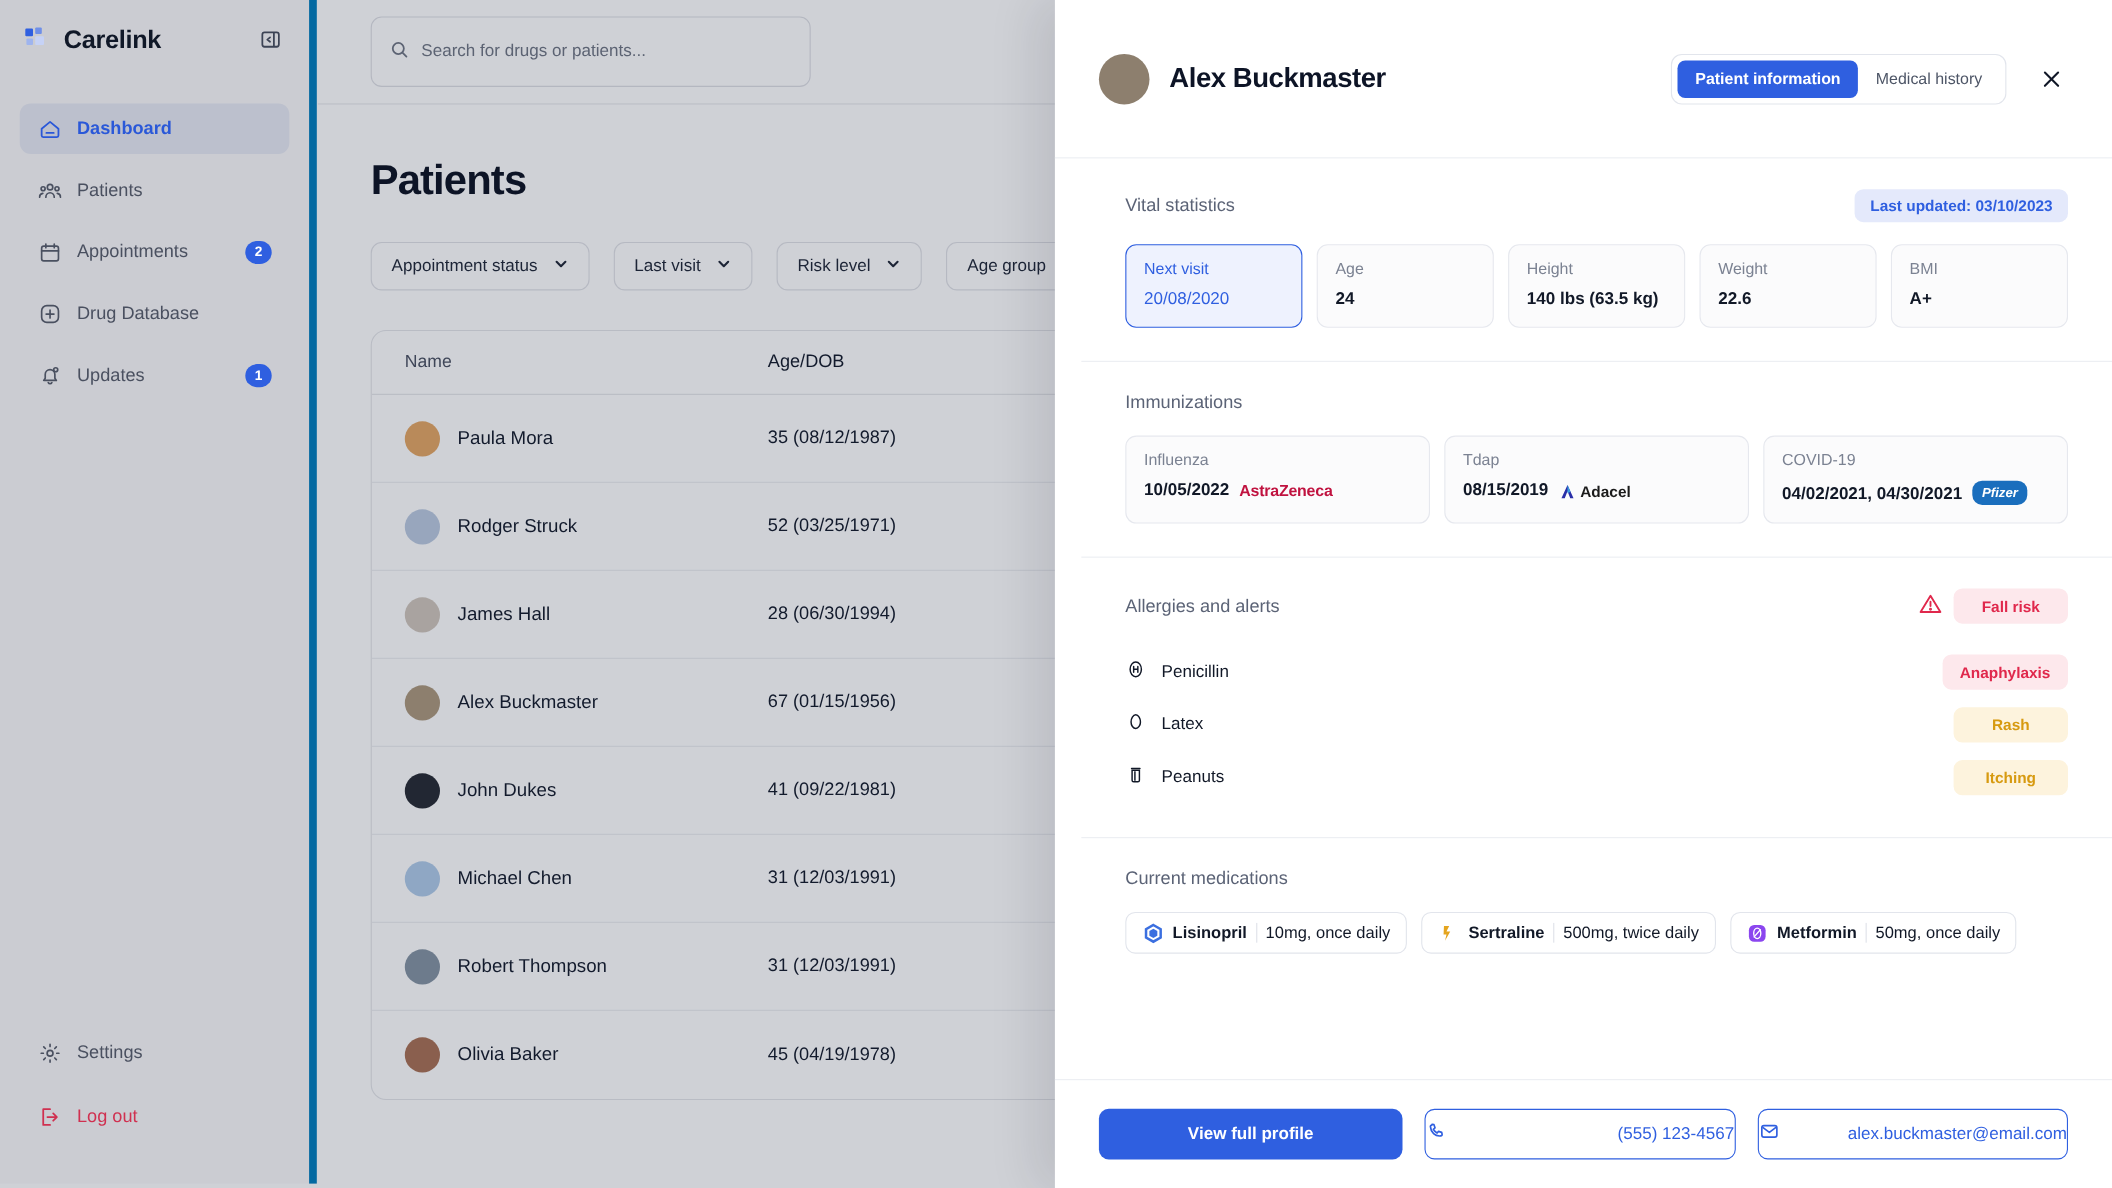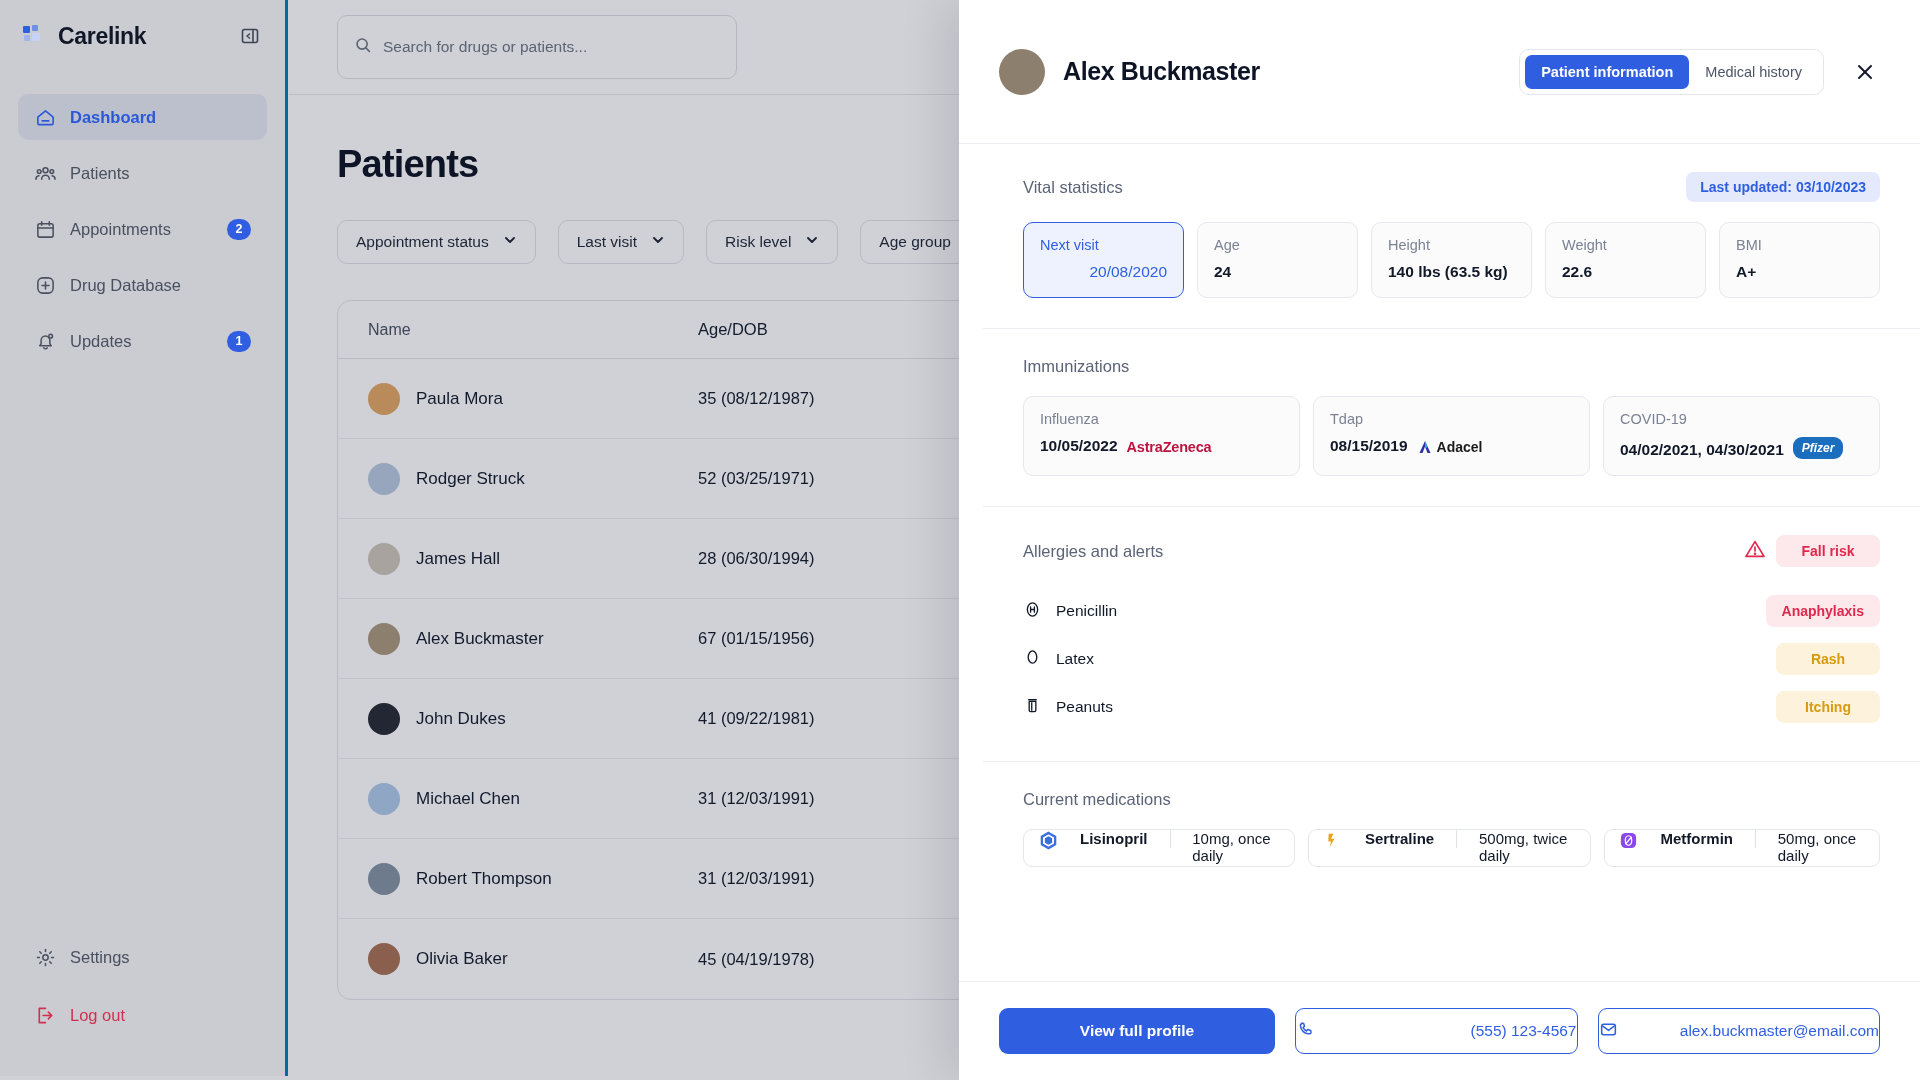--- a/index.html
+++ b/index.html
@@ -7,21 +7,21 @@
     width: 1920px; height: 1080px;
     font-family: "Liberation Sans", sans-serif;
     background: #cfd1d6;
     overflow: hidden;
   }
   #root { position: relative; width: 1920px; height: 1080px; }
 
   
   #sidebar {
     position: absolute; left: 0; top: 0; width: 288px; height: 1076px;
-    background: #cbccd2; border-right: 3px solid #0369a1;
+    background: #cbccd2; border-right: 7px solid #0369a1;
     display: flex; flex-direction: column;
   }
   .brand { display: flex; align-items: center; height: 72px; padding: 0 22px; gap: 12px; }
   .brand-logo { width: 24px; height: 24px; position: relative; flex: none; }
   .brand-name { font-size: 23px; font-weight: 700; color: #101828; letter-spacing: -.3px; }
   .collapse-btn { margin-left: auto; width: 26px; height: 26px; display:flex; align-items:center; justify-content:center; cursor: pointer; }
 
   .nav { margin-top: 22px; padding: 0 18px; display: flex; flex-direction: column; gap: 10px; }
   .nav-item {
     display: flex; align-items: center; gap: 14px;
@@ -102,21 +102,21 @@
 
   .stat-row { display: flex; gap: 13px; }
   .stat-card {
     flex: 1; border: 1px solid #e6e8ee; border-radius: 10px; background: #fbfbfc;
     padding: 14px 16px 16px; min-height: 72px;
   }
   .stat-card.hl { border: 1.5px solid #2f5fe0; background: #eef2fe; }
   .stat-label { font-size: 14.5px; color: #7b8292; margin-bottom: 10px; }
   .stat-card.hl .stat-label { color: #2f5fe0; }
   .stat-value { font-size: 15.5px; font-weight: 600; color: #111827; }
-  .stat-card.hl .stat-value { color: #2f5fe0; font-weight: 500; text-align: right; }
+  .stat-card.hl .stat-value { color: #2f5fe0; font-weight: 500; }
 
   .imm-row { display: flex; gap: 13px; }
   .imm-card { flex: 1; border: 1px solid #e6e8ee; border-radius: 10px; background: #fbfbfc; padding: 14px 16px 16px; }
   .imm-label { font-size: 14.5px; color: #7b8292; margin-bottom: 10px; }
   .imm-val { display: flex; align-items: flex-end; gap: 9px; font-size: 15.5px; font-weight: 600; color: #111827; }
   .brand-az { font-size: 14.5px; font-weight: 700; color: #c0123f; letter-spacing: -.2px; }
   .brand-ad { display: flex; align-items: center; gap: 4px; font-size: 14px; font-weight: 800; color: #1b1b1b; }
   .brand-pf {
     background: #1a6ebd; color: #fff; font-style: italic; font-weight: 700;
     font-size: 12px; padding: 4px 9px; border-radius: 9px;
@@ -124,21 +124,21 @@
 
   .al-row { display: flex; align-items: center; height: 48px; }
   .al-name { font-size: 15.5px; color: #111827; margin-left: 14px; }
   .al-tag { margin-left: auto; font-size: 14px; font-weight: 600; padding: 8px 16px; border-radius: 8px; min-width: 104px; text-align: center; }
   .tag-red { background: #fde8ec; color: #e0284c; }
   .tag-amber { background: #fdf3dd; color: #d79a10; }
   .fall-wrap { margin-left: auto; display: flex; align-items: center; gap: 10px; }
 
   .med-row { display: flex; gap: 13px; }
   .med-chip {
-    display: flex; gap: 22px; height: 38px; padding: 0 14px;
+    display: flex; align-items: center; gap: 8px; height: 38px; padding: 0 14px;
     border: 1px solid #e2e5ec; border-radius: 9px; background: #fff;
   }
   .med-ico { width: 20px; height: 20px; flex: none; display: flex; align-items: center; justify-content: center; }
   .med-name { font-size: 15px; font-weight: 600; color: #111827; }
   .med-sep { width: 1px; height: 18px; background: #dfe2e9; }
   .med-dose { font-size: 15px; color: #111827; }
 
   .p-footer { border-top: 1px solid #eceef2; padding: 26px 40px; display: flex; gap: 20px; }
   .btn {
     height: 46px; border-radius: 9px; display: flex; align-items: center; justify-content: center;

